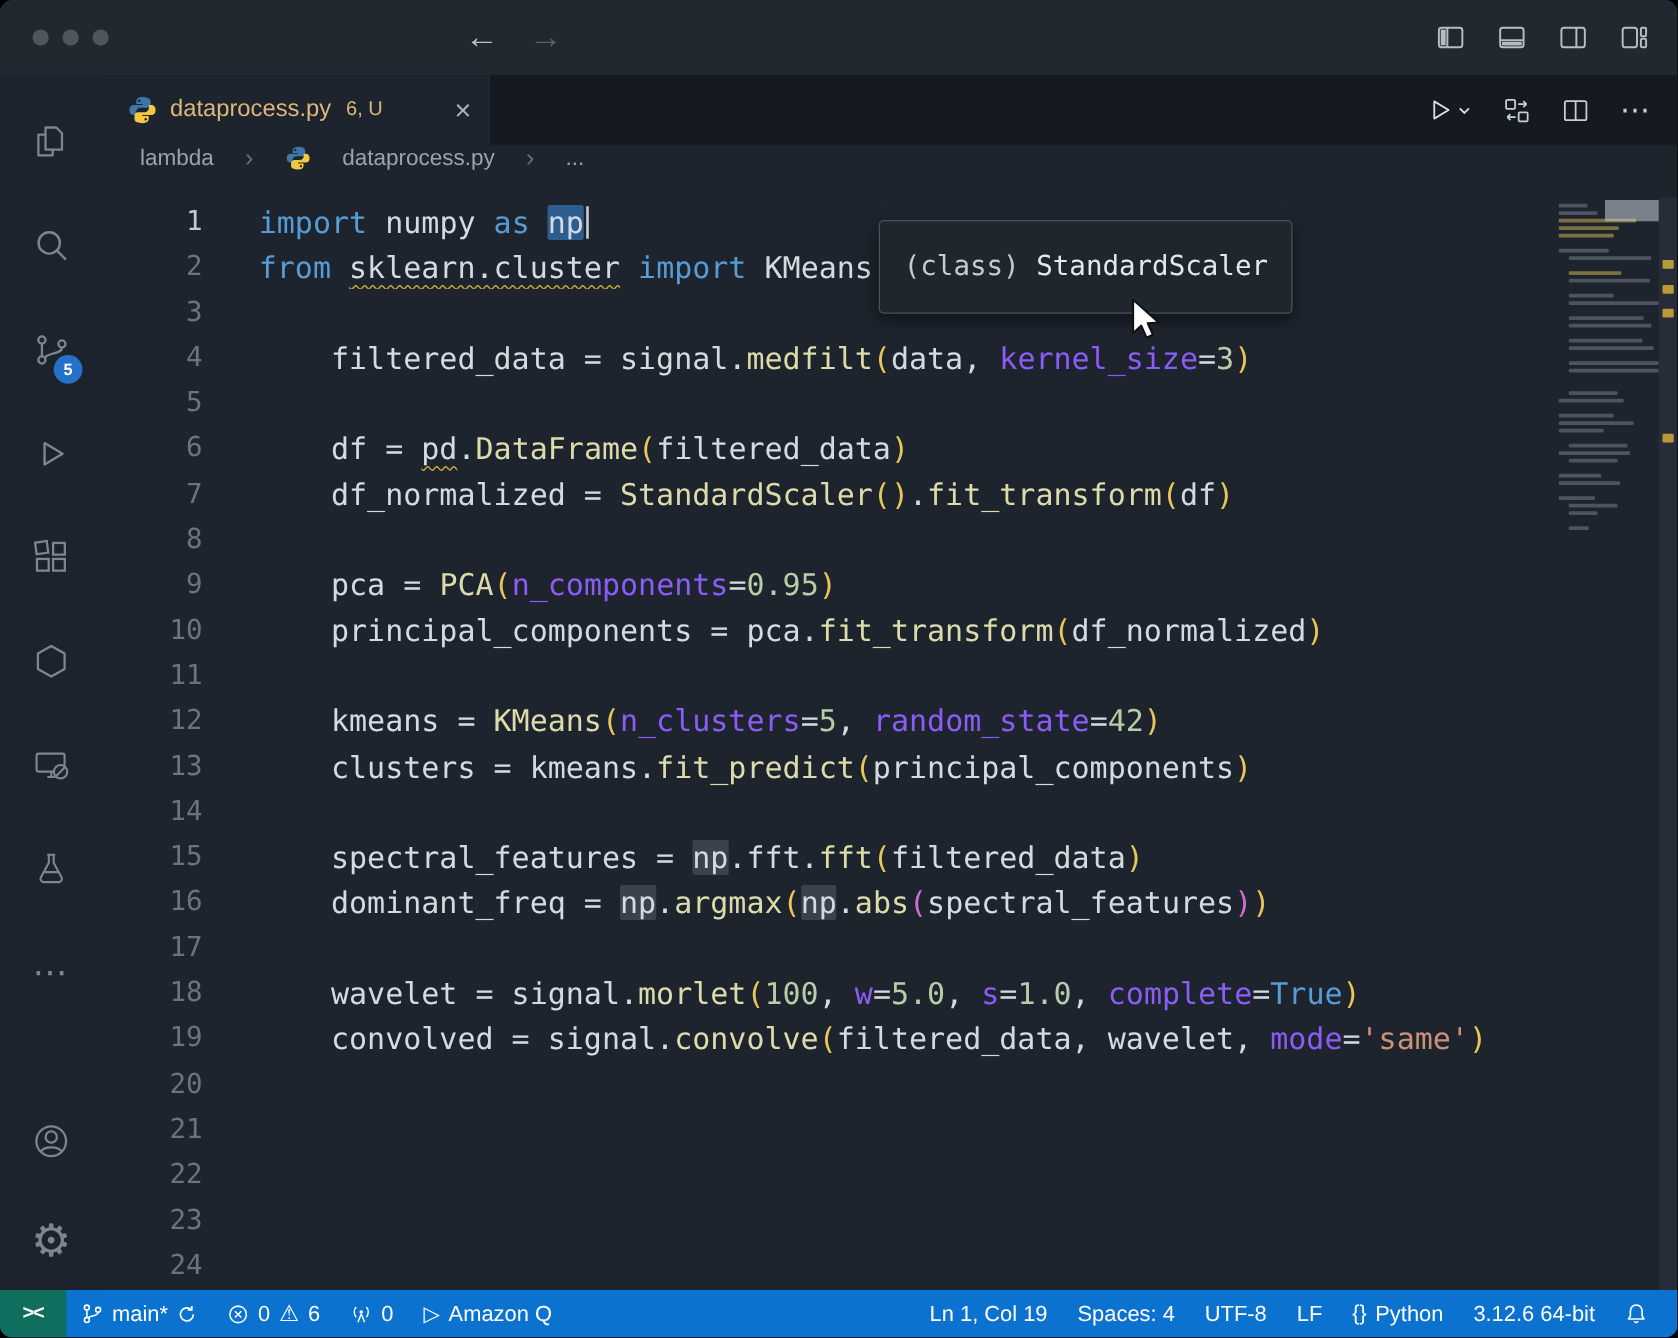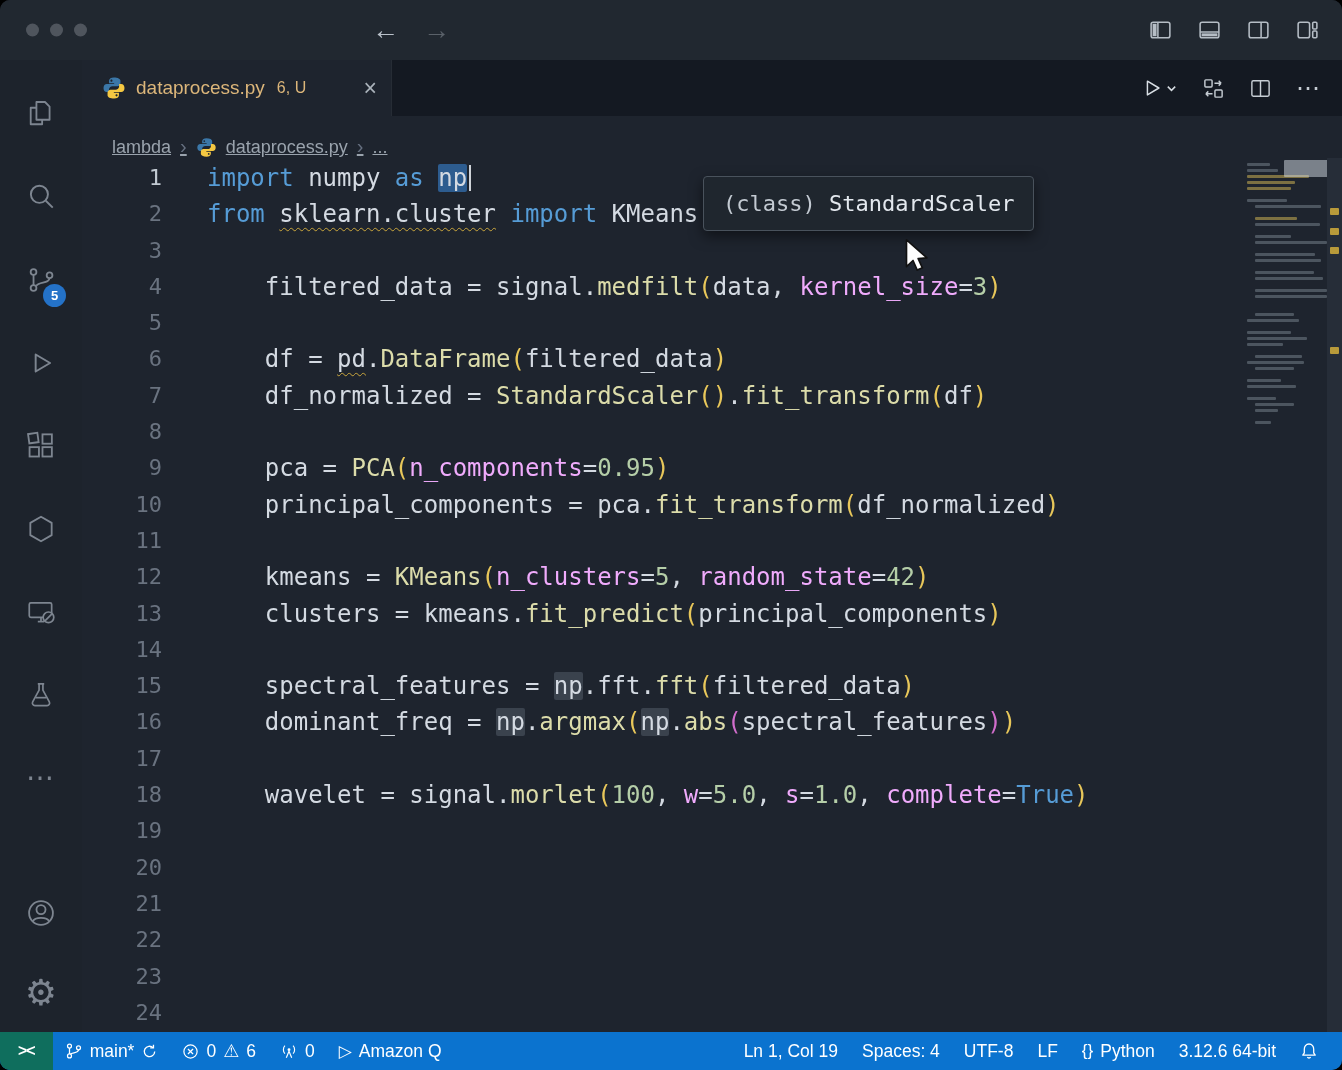--- a/index.html
+++ b/index.html
@@ -34,56 +34,56 @@
   .tabbar { height:56px; background:#141922; display:flex; align-items:stretch; }
   .tab { width:310px; background:#1e242e; display:flex; align-items:center; gap:10px; padding:0 14px 0 20px; border-right:1px solid #262c35; }
   .tab-title { color:#dcb67a; font-size:19px; }
   .tab-deco { color:#dcb67a; font-size:16px; margin-left:2px; }
   .tab-close { margin-left:auto; color:#aab2ba; font-size:23px; line-height:1; }
   .tab-actions { margin-left:auto; display:flex; align-items:center; gap:24px; padding-right:22px; color:#c6cdd4; }
   .tab-actions .ellipsis { font-size:24px; }
   .run-group { display:flex; align-items:center; gap:2px; }
 
   
-  .breadcrumbs { height:42px; display:flex; align-items:flex-end; padding-left:30px; gap:9px; font-size:18px; color:#9aa3ad;text-decoration:underline; }
+  .breadcrumbs { height:42px; display:flex; align-items:flex-start; padding-left:30px; gap:25px; font-size:18px; color:#9aa3ad; }
   .crumb-sep { color:#667080; font-size:20px; }
 
   
   .code-area { position:relative; flex:1; display:flex; overflow:hidden; }
   .gutter { width:125px; padding-top:2px; font-family:"DejaVu Sans Mono", monospace; font-size:22px; color:#6a7380; text-align:right; flex:none; }
   .ln { height:36.3px; line-height:36.3px; padding-right:45px; }
   .ln-active { color:#c2cad2; }
   .code { position:relative; flex:1; padding-top:2px; font-family:"DejaVu Sans Mono", monospace; font-size:24px; color:#d4dae2; overflow:hidden; }
   .cl { height:36.3px; line-height:36.3px; white-space:pre; }
   .tok.k { color:#569cd6; }
   .tok.f { color:#dcdcaa; }
   .tok.n { color:#b5cea8; }
   .tok.s { color:#ce9178; }
-  .tok.a { color:#f0abfc; }
+  .tok.a { color:#8b5cf6; }
   .tok.b { color:#e8c75a; }
   .tok.m { color:#d16dcc; }
   .tok.p { color:#d4dae2; }
   .tok.sq { text-decoration-line:underline; text-decoration-style:wavy; text-decoration-color:#c9a63d; text-decoration-thickness:1.4px; text-underline-offset:5px; }
   .tok.sel { background:#2d5c8f; border-radius:2px; }
   .tok.word { background:#3a424d; border-radius:2px; }
   .tok.hovhl { background:#29445f; border-radius:2px; }
   .caret { display:inline-block; width:2px; height:26px; background:#cfd3d8; vertical-align:-5px; margin-left:2px; }
 
   
   .minimap { position:absolute; top:0; right:15px; width:88px; padding:5px 4px 0 8px; }
   .mm-line { height:6px; }
   .mm-bar { height:3.4px; background:#4c555f; border-radius:1px; }
   .mm-warn { background:#7d7142; }
   .mm-highlight { position:absolute; top:2px; right:4px; width:54px; height:17px; background:rgba(214,222,230,.5); border-radius:1px; }
   .overview-ruler { position:absolute; top:0; right:0; width:15px; height:100%; background:#1e242e; }
   .slider { position:absolute; top:0; right:0; width:15px; height:100%; background:rgba(121,132,144,.10); }
   .tick { position:absolute; right:3px; width:9px; height:7px; background:#b89a3a; border-radius:1px; }
 
   
-  .hover-tip { position:absolute; left:703px; top:176px; background:#1f262e; border:1px solid #49525c; border-radius:4px; padding:14px 19px; font-family:"DejaVu Sans Mono", monospace; font-size:22px; color:#c3cad2; box-shadow:0 5px 14px rgba(0,0,0,.5); z-index:6; white-space:pre; }
+  .hover-tip { position:absolute; left:703px; top:176px; background:#1f262e; border:1px solid #49525c; border-radius:4px; padding:24px 19px; font-family:"DejaVu Sans Mono", monospace; font-size:22px; color:#c3cad2; box-shadow:0 5px 14px rgba(0,0,0,.5); z-index:6; white-space:pre; }
   .hover-tip .tip-name { color:#e3e8ee; }
 
   
   .mouse-cursor { position:absolute; left:903px; top:238px; z-index:9; }
 
   
   .statusbar { height:38px; background:#0b73cf; color:#fff; display:flex; align-items:stretch; font-size:17.5px; }
   .remote { background:#0f6e5d; display:flex; align-items:center; padding:0 18px; font-weight:700; font-size:16px; letter-spacing:-1px; }
   .sb-left { display:flex; align-items:stretch; }
   .sb-right { margin-left:auto; display:flex; align-items:stretch; padding-right:12px; }
@@ -289,20 +289,21 @@
             <div class="cl"><span class="tok p">    pca = </span><span class="tok f">PCA</span><span class="tok b">(</span><span class="tok a">n_components</span><span class="tok p">=</span><span class="tok n">0.95</span><span class="tok b">)</span></div>
             <div class="cl"><span class="tok p">    principal_components = pca.</span><span class="tok f">fit_transform</span><span class="tok b">(</span><span class="tok p">df_normalized</span><span class="tok b">)</span></div>
             <div class="cl"></div>
             <div class="cl"><span class="tok p">    kmeans = </span><span class="tok f">KMeans</span><span class="tok b">(</span><span class="tok a">n_clusters</span><span class="tok p">=</span><span class="tok n">5</span><span class="tok p">, </span><span class="tok a">random_state</span><span class="tok p">=</span><span class="tok n">42</span><span class="tok b">)</span></div>
             <div class="cl"><span class="tok p">    clusters = kmeans.</span><span class="tok f">fit_predict</span><span class="tok b">(</span><span class="tok p">principal_components</span><span class="tok b">)</span></div>
             <div class="cl"></div>
             <div class="cl"><span class="tok p">    spectral_features = </span><span class="tok p word">np</span><span class="tok p">.fft.</span><span class="tok f">fft</span><span class="tok b">(</span><span class="tok p">filtered_data</span><span class="tok b">)</span></div>
             <div class="cl"><span class="tok p">    dominant_freq = </span><span class="tok p word">np</span><span class="tok p">.</span><span class="tok f">argmax</span><span class="tok b">(</span><span class="tok p word">np</span><span class="tok p">.</span><span class="tok f">abs</span><span class="tok m">(</span><span class="tok p">spectral_features</span><span class="tok m">)</span><span class="tok b">)</span></div>
             <div class="cl"></div>
             <div class="cl"><span class="tok p">    wavelet = signal.</span><span class="tok f">morlet</span><span class="tok b">(</span><span class="tok n">100</span><span class="tok p">, </span><span class="tok a">w</span><span class="tok p">=</span><span class="tok n">5.0</span><span class="tok p">, </span><span class="tok a">s</span><span class="tok p">=</span><span class="tok n">1.0</span><span class="tok p">, </span><span class="tok a">complete</span><span class="tok p">=</span><span class="tok k">True</span><span class="tok b">)</span></div>
+            <div class="cl"><span class="tok p">    convolved = signal.</span><span class="tok f">convolve</span><span class="tok b">(</span><span class="tok p">filtered_data, wavelet, </span><span class="tok a">mode</span><span class="tok p">=</span><span class="tok s">'same'</span><span class="tok b">)</span></div>
             <div class="cl"></div>
           </div>
         <div class="minimap">
             <div class="mm-line">
               <div class="mm-bar" style="width: 23.4px; margin-left: 0px;"></div>
             </div>
             <div class="mm-line">
               <div class="mm-bar" style="width: 31.2px; margin-left: 0px;"></div>
             </div>
             <div class="mm-line">

